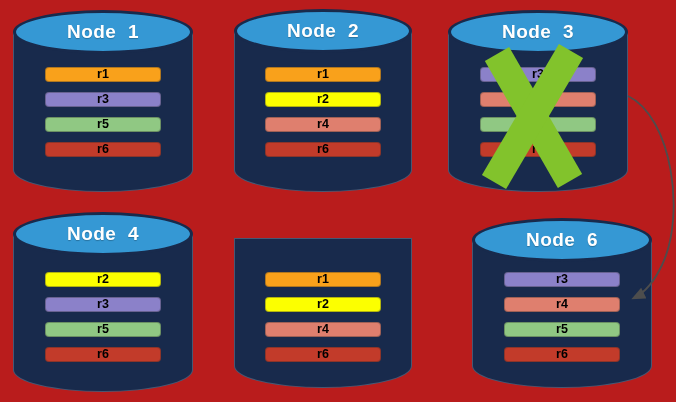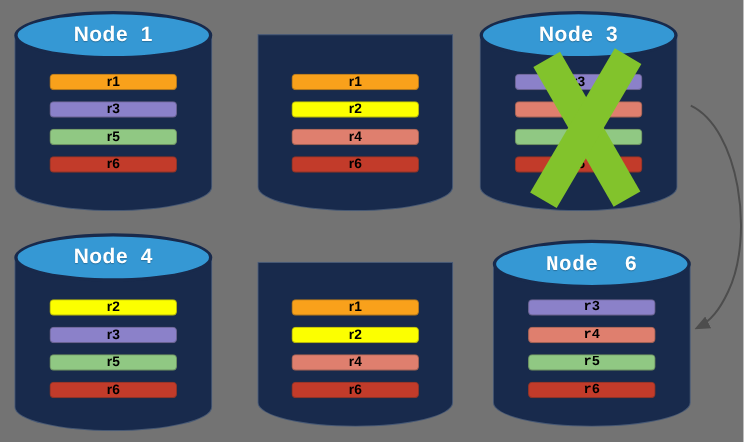--- a/index.html
+++ b/index.html
@@ -1,17 +1,17 @@
 <!DOCTYPE html>
 <html><head>
 <meta charset="utf-8">
 <style>
   html,body{margin:0;padding:0;background:#ffffff;}
   .canvas{
-    position:relative;width:676px;height:402px;background:#737373;overflow:hidden;
+    position:relative;width:676px;height:402px;background:#b91c1c;overflow:hidden;
     font-family:"Liberation Sans", sans-serif;
   }
   .node{position:absolute;}
   .cyl-body{
     position:absolute;left:0;right:0;top:22px;bottom:0;
     background:#182A4C;
     border:1px solid rgba(110,125,150,0.55);
     border-radius:0 0 50% 50% / 0 0 22px 22px;
     box-sizing:border-box;
   }
@@ -64,37 +64,40 @@
           <span>r5</span>
         </div>
       <div class="bar" style="background-color: rgb(194, 59, 42);">
           <span>r6</span>
         </div>
     </div>
   </div>
 
   <div class="node" style="left:234px;top:9px;width:178px;height:183px;">
     <div class="cyl-body"></div>
+    <div class="cyl-top">
+      <span class="node-title">Node  2</span>
+    </div>
     <div class="bars" style="--bt:58px;">
       <div class="bar" style="background-color: rgb(249, 161, 27);">
           <span>r1</span>
         </div>
       <div class="bar" style="background-color: rgb(252, 255, 0);">
           <span>r2</span>
         </div>
       <div class="bar" style="background-color: rgb(223, 127, 110);">
           <span>r4</span>
         </div>
       <div class="bar" style="background-color: rgb(194, 59, 42);">
           <span>r6</span>
         </div>
     </div>
   </div>
 
-  <div class="node" style="left:436px;top:10px;width:180px;height:182px;">
+  <div class="node" style="left:448px;top:10px;width:180px;height:182px;">
     <div class="cyl-body"></div>
     <div class="cyl-top">
       <span class="node-title">Node  3</span>
     </div>
     <div class="bars">
       <div class="bar" style="background-color: rgb(139, 129, 201);">
           <span>r3</span>
         </div>
       <div class="bar" style="background-color: rgb(223, 127, 110);">
           <span>r4</span>
@@ -140,21 +143,21 @@
         </div>
       <div class="bar" style="background-color: rgb(223, 127, 110);">
           <span>r4</span>
         </div>
       <div class="bar" style="background-color: rgb(194, 59, 42);">
           <span>r6</span>
         </div>
     </div>
   </div>
 
-  <div class="node" style="left:448px;top:218px;width:180px;height:170px;font-family:Liberation Mono, monospace;">
+  <div class="node" style="left:472px;top:218px;width:180px;height:170px;">
     <div class="cyl-body"></div>
     <div class="cyl-top">
       <span class="node-title">Node  6</span>
     </div>
     <div class="bars" style="--bt:54px;">
       <div class="bar" style="background-color: rgb(139, 129, 201);">
           <span>r3</span>
         </div>
       <div class="bar" style="background-color: rgb(223, 127, 110);">
           <span>r4</span>

